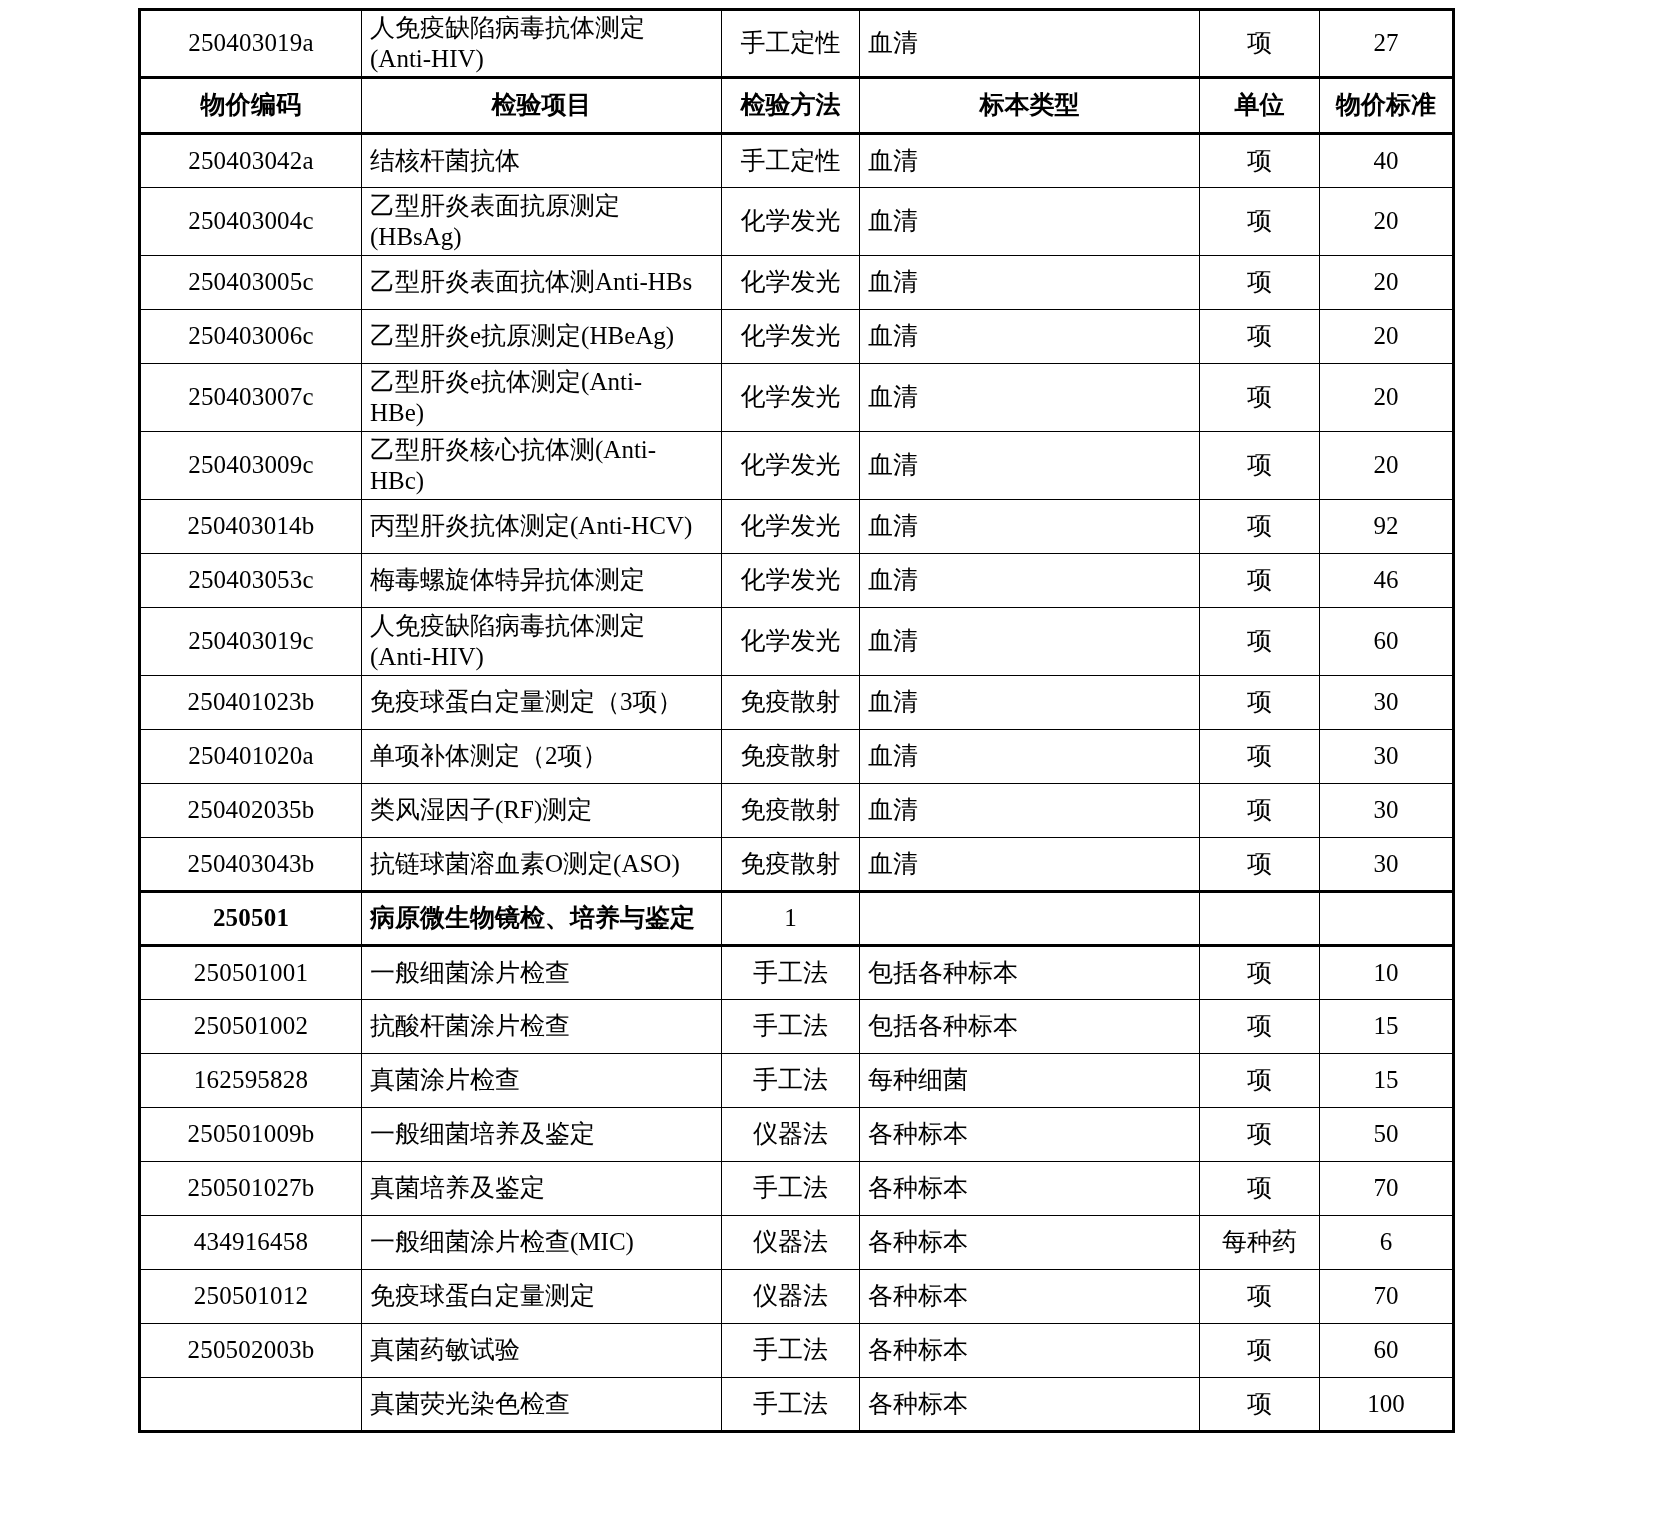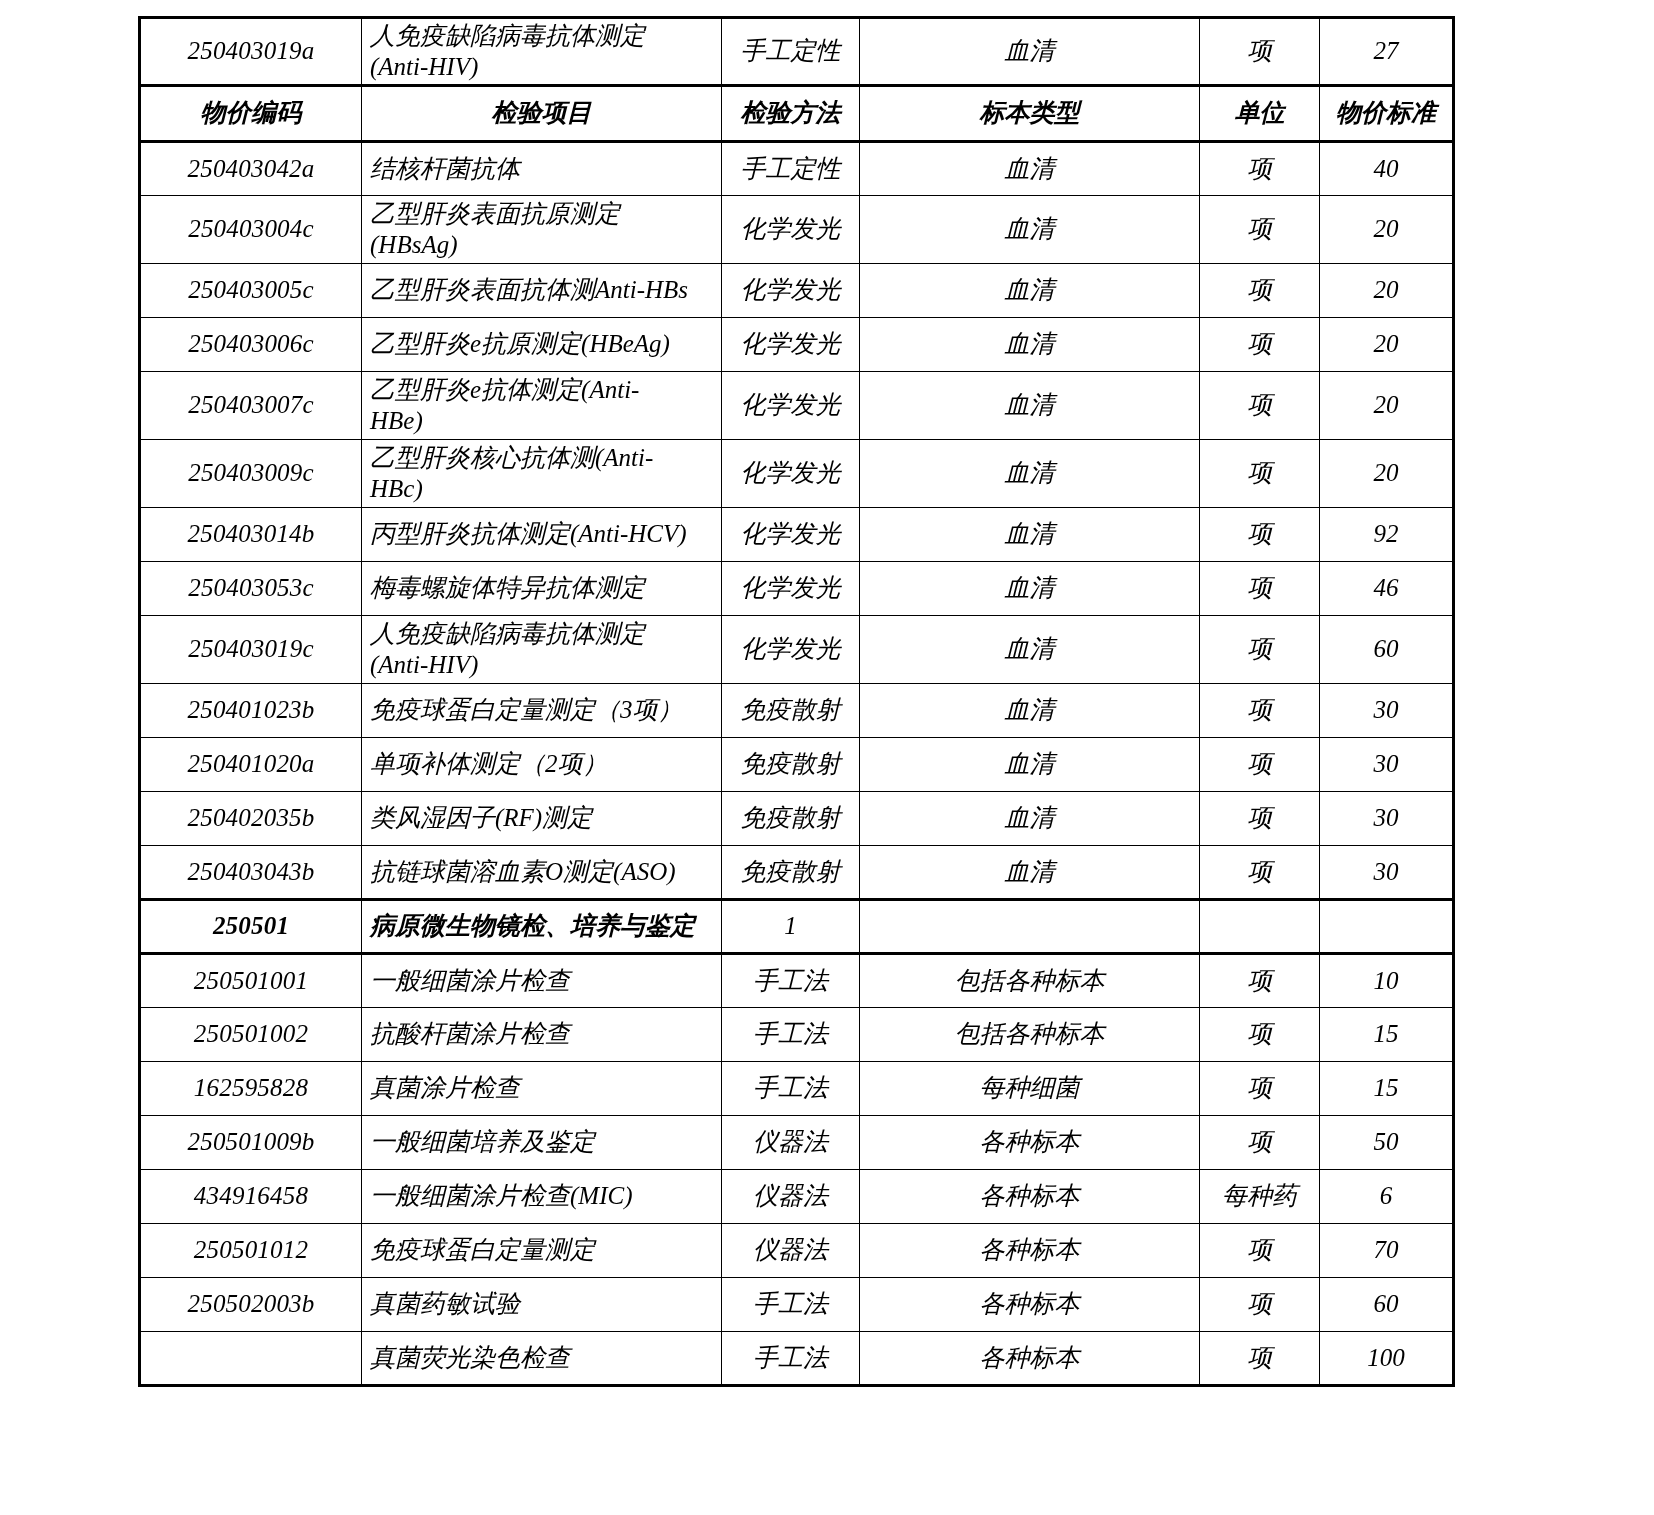--- a/index.html
+++ b/index.html
@@ -16,23 +16,22 @@
   }
   .page {
     position: relative;
     width: 1654px;
     height: 1515px;
     box-sizing: border-box;
   }
   .table-wrap {
     position: absolute;
     left: 138px;
-    top: 16px;
+    top: 8px;
     width: 1314px;
-    font-style: italic;
   }
   table.price-table {
     border-collapse: collapse;
     table-layout: fixed;
     width: 1314px;
     border: 3px solid #000;
   }
   table.price-table col.c-code    { width: 222px; }
   table.price-table col.c-item    { width: 360px; }
   table.price-table col.c-method  { width: 138px; }
@@ -47,21 +46,21 @@
     line-height: 1.22;
     vertical-align: middle;
     height: 54px;
     box-sizing: border-box;
     overflow: hidden;
     white-space: pre-line;
   }
   td.code      { text-align: center; letter-spacing: 0.2px; }
   td.item      { text-align: left; }
   td.method    { text-align: center; }
-  td.spec      { text-align: center; }
+  td.spec      { text-align: left; }
   td.unit      { text-align: center; }
   td.price     { text-align: center; }
 
   tr.header-row td {
     font-weight: bold;
     text-align: center;
     height: 56px;
   }
   tr.section-row td.code,
   tr.section-row td.item {
@@ -247,20 +246,28 @@
           </tr>
           <tr>
             <td class="code">250501009b</td>
             <td class="item">一般细菌培养及鉴定</td>
             <td class="method">仪器法</td>
             <td class="spec">各种标本</td>
             <td class="unit">项</td>
             <td class="price">50</td>
           </tr>
           <tr>
+            <td class="code">250501027b</td>
+            <td class="item">真菌培养及鉴定</td>
+            <td class="method">手工法</td>
+            <td class="spec">各种标本</td>
+            <td class="unit">项</td>
+            <td class="price">70</td>
+          </tr>
+          <tr>
             <td class="code">434916458</td>
             <td class="item">一般细菌涂片检查(MIC)</td>
             <td class="method">仪器法</td>
             <td class="spec">各种标本</td>
             <td class="unit">每种药</td>
             <td class="price">6</td>
           </tr>
           <tr>
             <td class="code">250501012</td>
             <td class="item">免疫球蛋白定量测定</td>

